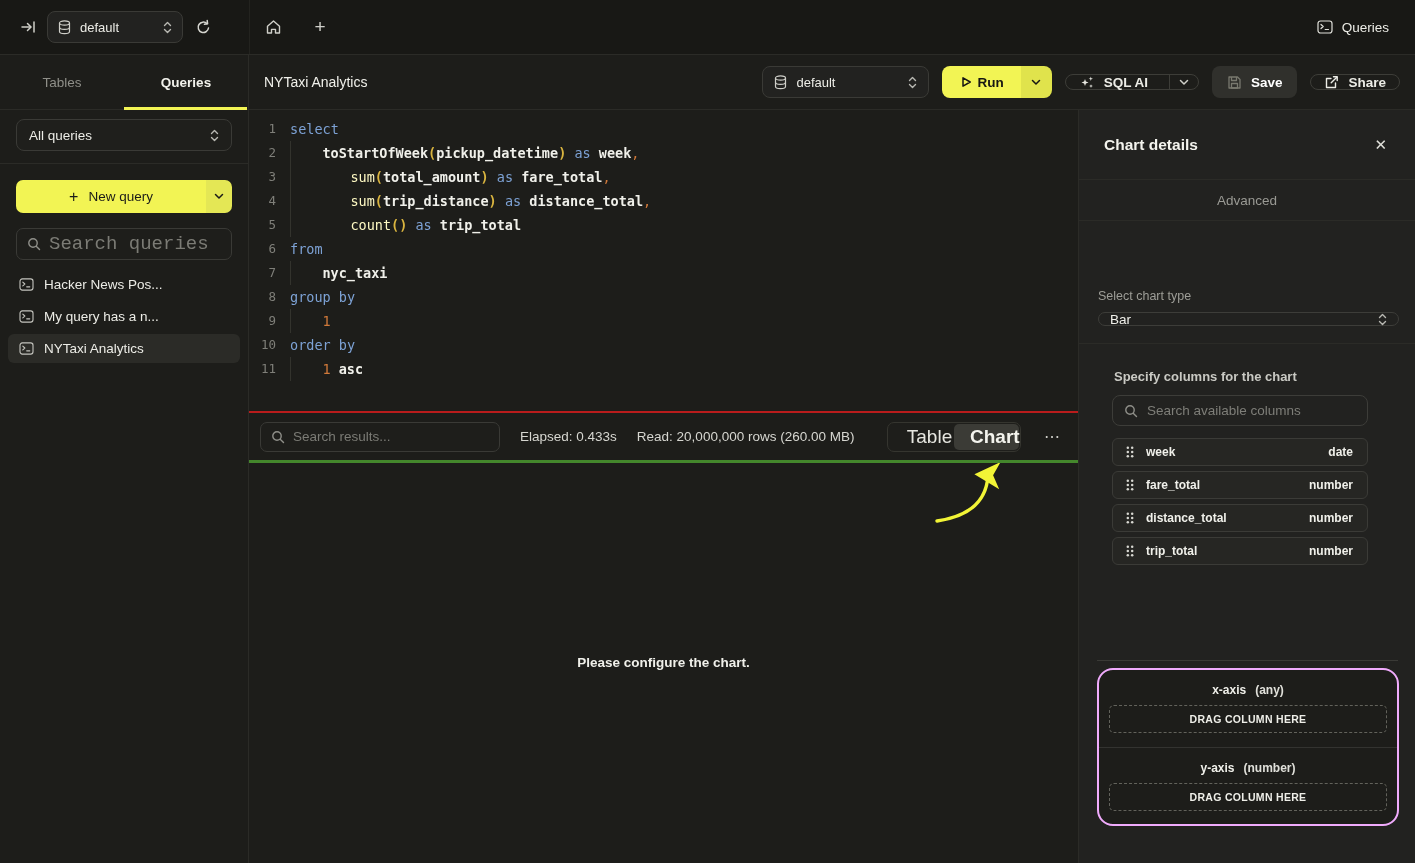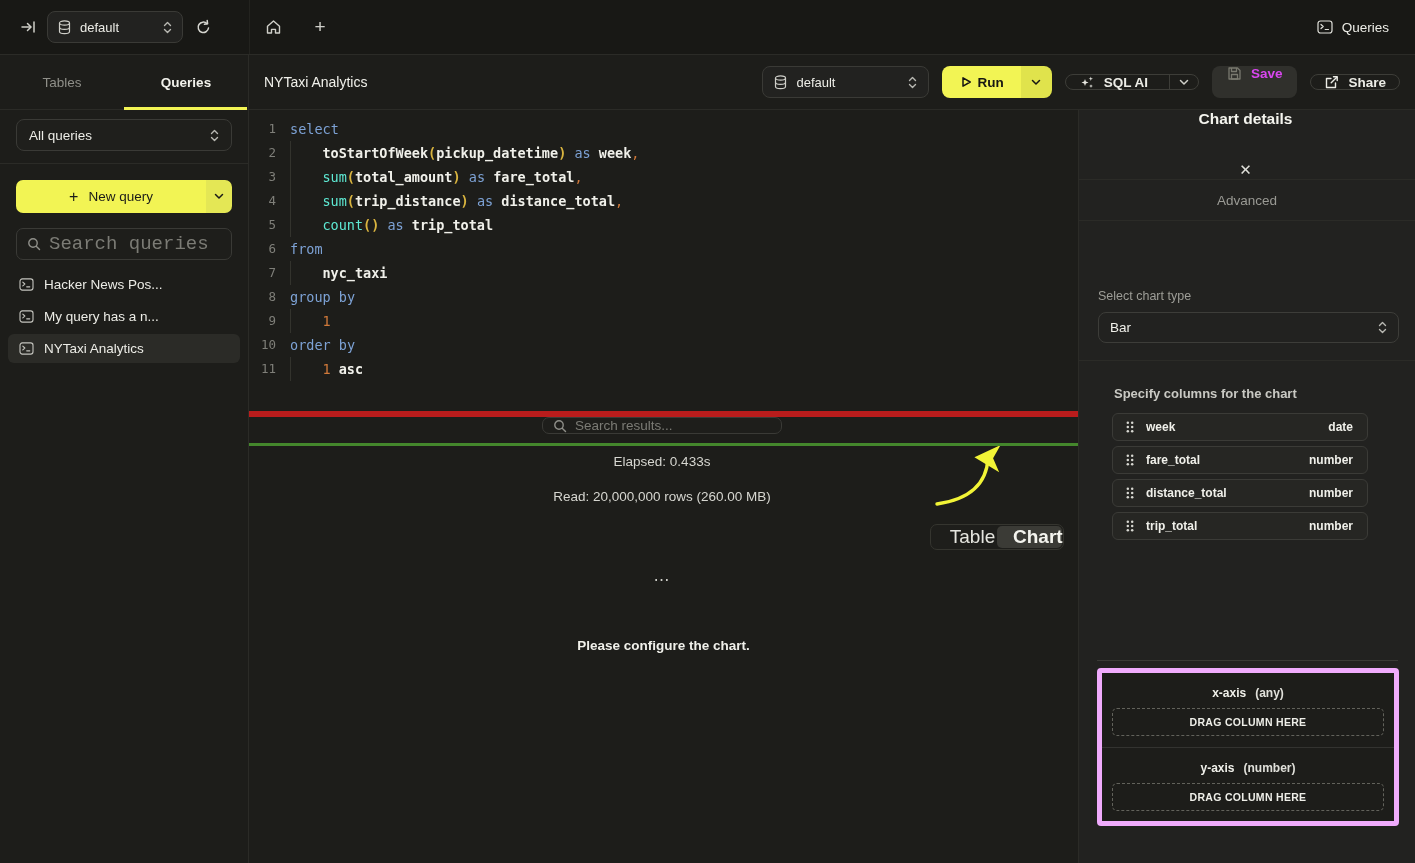--- a/index.html
+++ b/index.html
@@ -41,21 +41,21 @@
   .tb-right{margin-left:auto;display:flex;align-items:center;gap:13px;}
   .tb-select{width:167px;height:32px;background:#222220;border:1px solid #3a3a36;border-radius:8px;display:flex;align-items:center;gap:9px;padding:0 11px;color:#ecece6;font-size:13px;cursor:pointer;}
   .tb-select .grow{flex:1;text-align:left;}
   .split-btn{display:flex;height:32px;border-radius:8px;overflow:hidden;cursor:pointer;}
   .run-main{display:flex;align-items:center;gap:4px;padding:0 17px;background:#f2f454;border:none;color:#161613;font-size:13.5px;font-weight:600;cursor:pointer;}
   .run-caret{width:31px;background:#e0e34c;border:none;display:flex;align-items:center;justify-content:center;color:#161613;cursor:pointer;}
   .ghost-btn{height:16px;border:1px solid #3d3d38;background:transparent;border-radius:8px;display:flex;align-items:center;gap:9px;padding:0 13px;color:#ecece6;font-size:13.5px;font-weight:600;cursor:pointer;}
   .sqlai{padding:0;}
   .sqlai .sqlai-main{display:flex;align-items:center;gap:9px;padding:0 12px 0 14px;height:100%;}
   .sqlai .caret-sec{height:100%;width:29px;display:flex;align-items:center;justify-content:center;border-left:1px solid #3d3d38;color:#cfcfc9;}
-  .save-btn{height:32px;border:none;background:#30302c;border-radius:8px;display:flex;gap:9px;padding:0 15px;color:#d946ef;font-size:13.5px;font-weight:600;cursor:default;}
+  .save-btn{height:32px;border:none;background:#30302c;border-radius:8px;display:flex;align-items:center;gap:9px;padding:0 15px;color:#ffffff;font-size:13.5px;font-weight:600;cursor:default;}
 
   
   .sidebar{position:absolute;left:0;top:110px;width:249px;height:753px;border-right:1px solid #2b2b27;}
   .all-queries{margin:9px 16px 0 16px;width:216px;height:32px;background:#1f1f1c;border:1px solid #3a3a36;border-radius:8px;display:flex;align-items:center;padding:0 12px;color:#ecece6;font-size:13.5px;cursor:pointer;}
   .all-queries .grow{flex:1;text-align:left;}
   .side-div{margin-top:12px;height:1px;background:#2b2b27;}
   .new-query{margin:16px 16px 0 16px;width:216px;height:33px;display:flex;border-radius:7px;overflow:hidden;}
   .nq-main{flex:1;background:#f2f454;border:none;display:flex;align-items:center;justify-content:center;gap:10px;color:#1b1b18;font-size:13.5px;font-weight:500;cursor:pointer;}
   .nq-plus{font-size:16px;font-weight:400;}
   .nq-caret{width:26px;background:#e4e755;border:none;display:flex;align-items:center;justify-content:center;color:#1b1b18;cursor:pointer;}
@@ -67,65 +67,65 @@
   .q-item.selected{background:#2b2b27;}
   .q-item .qi-icon{color:#c4c4be;display:flex;}
 
   
   .main{position:absolute;left:249px;top:110px;width:829px;height:753px;display:flex;flex-direction:column;}
   .editor{height:301px;padding-top:7px;font-family:"DejaVu Sans Mono","Liberation Mono",monospace;font-size:13.5px;}
   .cline{display:flex;height:24px;line-height:24px;white-space:pre;}
   .lnum{width:27px;text-align:right;color:#7f7f79;font-size:12.5px;flex:0 0 27px;margin-right:14px;}
   .ind{display:inline-block;width:32.4px;height:24px;box-shadow:inset 1px 0 0 #33332d;}
   .tk-kw{color:#7da2d5;}
-  .tk-fn{color:#5eead4;}
+  .tk-fn{color:#fef9c3;margin-left:28px;}
   .tk-pa{color:#d9b43f;font-weight:bold;}
   .tk-id{color:#f0f0ea;font-weight:bold;}
   .tk-num{color:#d0793a;}
   .tk-pl{color:#d5d5cf;}
 
   
-  .results-bar{height:32px;border-top:6px solid #b91c1c;display:flex;align-items:center;padding:0 14px 0 11px;gap:20px;flex-direction:column;}
+  .results-bar{height:49px;border-top:2px solid #b91c1c;display:flex;align-items:center;padding:0 14px 0 11px;gap:20px;}
   .results-search{width:240px;height:30px;background:#1e1e1b;border:1px solid #3a3a36;border-radius:7px;display:flex;align-items:center;gap:8px;padding:0 10px;color:#7b7b75;}
   .results-search input{flex:1;background:none;border:none;outline:none;color:#d8d8d2;font-size:13.5px;font-family:"Liberation Sans",sans-serif;min-width:0;}
   .results-search input::placeholder{color:#7b7b75;}
   .stat{font-size:13.5px;color:#d6d6d0;white-space:nowrap;}
   .seg{margin-left:auto;height:30px;background:#1e1e1b;border:1px solid #35352f;border-radius:7px;display:flex;padding:1px;}
   .seg-btn{width:65px;border:none;background:transparent;color:#e6e6e0;font-size:19px;border-radius:5px;cursor:pointer;font-family:"Liberation Sans",sans-serif;padding-left:16px;}
   .seg-btn.active{background:#3b3b36;font-weight:600;color:#f4f4ee;}
   .more-btn{background:none;border:none;color:#cfcfc9;font-size:16px;letter-spacing:1px;cursor:pointer;padding:0 3px;}
   .green-line{height:3px;background:#44872c;}
   .chart-area{flex:1;position:relative;}
   .empty-msg{position:absolute;left:0;right:0;top:192px;text-align:center;font-size:13.5px;font-weight:700;color:#f0f0ea;}
   .annot{position:absolute;left:0;top:0;pointer-events:none;}
 
   
   .panel{position:absolute;left:1078px;top:110px;width:337px;height:753px;background:#222220;border-left:1px solid #2b2b27;}
-  .p-header{height:70px;display:flex;align-items:center;justify-content:space-between;padding:0 28px 0 25px;border-bottom:1px solid #2b2b27;flex-direction:column;}
+  .p-header{height:70px;display:flex;align-items:center;justify-content:space-between;padding:0 28px 0 25px;border-bottom:1px solid #2b2b27;}
   .p-title{font-size:15.5px;font-weight:700;color:#f4f4ee;}
   .p-close{background:none;border:none;color:#e0e0da;font-size:15px;cursor:pointer;}
   .p-tabs{height:41px;display:flex;border-bottom:1px solid #2b2b27;}
   .p-tab{flex:1;background:none;border:none;color:#9a9a94;font-size:13.5px;cursor:pointer;position:relative;font-family:"Liberation Sans",sans-serif;}
   .p-tab.active{color:#f2f2ec;}
   .p-tab.active::after{content:"";position:absolute;left:0;right:0;bottom:-1px;height:3px;background:#f2f454;}
   .p-body{padding:24px 17px 0 19px;}
   .p-label{font-size:12.5px;color:#9d9d97;margin-bottom:9px;margin-top:44px;}
-  .type-select{width:301px;height:31px;background:#222220;border:1px solid #3d3d39;border-radius:8px;display:flex;align-items:center;padding:0 11px;color:#f0f0ea;font-size:13.5px;cursor:pointer;}
+  .type-select{width:301px;height:14px;background:#222220;border:1px solid #3d3d39;border-radius:8px;display:flex;align-items:center;padding:0 11px;color:#f0f0ea;font-size:13.5px;cursor:pointer;}
   .type-select .grow{flex:1;text-align:left;}
   .p-div{height:1px;background:#2b2b27;margin:17px -17px 0 -19px;}
   .spec-label{margin:25px 0 11px 16px;font-size:13px;font-weight:600;color:#c9c9c3;}
   .col-search{margin-left:14px;width:256px;height:31px;background:#222220;border:1px solid #3d3d39;border-radius:8px;display:flex;align-items:center;gap:9px;padding:0 11px;color:#7e7e78;}
   .col-search input{flex:1;background:none;border:none;outline:none;color:#d8d8d2;font-size:13.5px;font-family:"Liberation Sans",sans-serif;min-width:0;}
   .col-search input::placeholder{color:#7e7e78;}
   .chips{margin:12px 0 0 14px;width:256px;}
   .chip{height:28px;margin-bottom:5px;background:#262623;border:1px solid #3b3b37;border-radius:6px;display:flex;align-items:center;gap:12px;padding:0 14px 0 13px;cursor:grab;}
   .chip .c-name{font-size:12px;font-weight:700;color:#f0f0ea;}
   .chip .c-type{margin-left:auto;font-size:12px;font-weight:700;color:#f0f0ea;}
   .axis-divider{position:absolute;left:18px;right:17px;top:550px;height:1px;background:#3a3a36;}
-  .axis-card{position:absolute;left:18px;right:16px;top:558px;height:158px;background:#1d1d1a;border:5px solid #f0abfc;border-radius:4px;display:flex;flex-direction:column;}
+  .axis-card{position:absolute;left:18px;right:16px;top:558px;height:158px;background:#1d1d1a;border:2px solid #f0abfc;border-radius:16px;display:flex;flex-direction:column;}
   .axis-sec{flex:1;padding:10px 10px 0 10px;}
   .axis-sec + .axis-sec{border-top:1px solid #333330;}
   .axis-head{display:flex;justify-content:center;align-items:baseline;gap:9px;margin-bottom:8px;margin-top:3px;}
   .axis-name{font-size:12px;font-weight:700;color:#f0f0ea;}
   .axis-type{font-size:12px;font-weight:600;color:#e0e0da;}
   .drop-zone{height:28px;border:1px dashed #62625b;border-radius:5px;display:flex;align-items:center;justify-content:center;font-size:10.5px;font-weight:700;letter-spacing:.3px;color:#eeeee8;}
 </style>
 </head>
 <body>
 
@@ -403,20 +403,29 @@
       <span class="grow">Bar</span>
       <span>
         <svg width="9" height="13" viewBox="0 0 9 13" fill="none" stroke="#b9b9b3" stroke-width="1.4" stroke-linecap="round" stroke-linejoin="round">
           <polyline points="1.5,4.5 4.5,1.5 7.5,4.5"></polyline>
             <polyline points="1.5,8.5 4.5,11.5 7.5,8.5"></polyline>
         </svg>
       </span>
     </div>
     <div class="p-div"></div>
     <div class="spec-label">Specify columns for the chart</div>
+    <div class="col-search">
+      <span>
+        <svg width="14" height="14" viewBox="0 0 14 14" fill="none" stroke="#8f8f89" stroke-width="1.4" stroke-linecap="round">
+          <circle cx="6" cy="6" r="4.2"></circle>
+            <line x1="9.2" y1="9.2" x2="12.5" y2="12.5"></line>
+        </svg>
+      </span>
+      <input placeholder="Search available columns" style="">
+    </div>
     <div class="chips" id="chips">
         <div class="chip">
           <span>
             <svg width="8" height="12" viewBox="0 0 8 12" fill="#d8d8d2">
               <circle cx="1.8" cy="1.8" r="1.25"></circle>
               <circle cx="6.2" cy="1.8" r="1.25"></circle>
               <circle cx="1.8" cy="6" r="1.25"></circle>
               <circle cx="6.2" cy="6" r="1.25"></circle>
               <circle cx="1.8" cy="10.2" r="1.25"></circle>
               <circle cx="6.2" cy="10.2" r="1.25"></circle>

